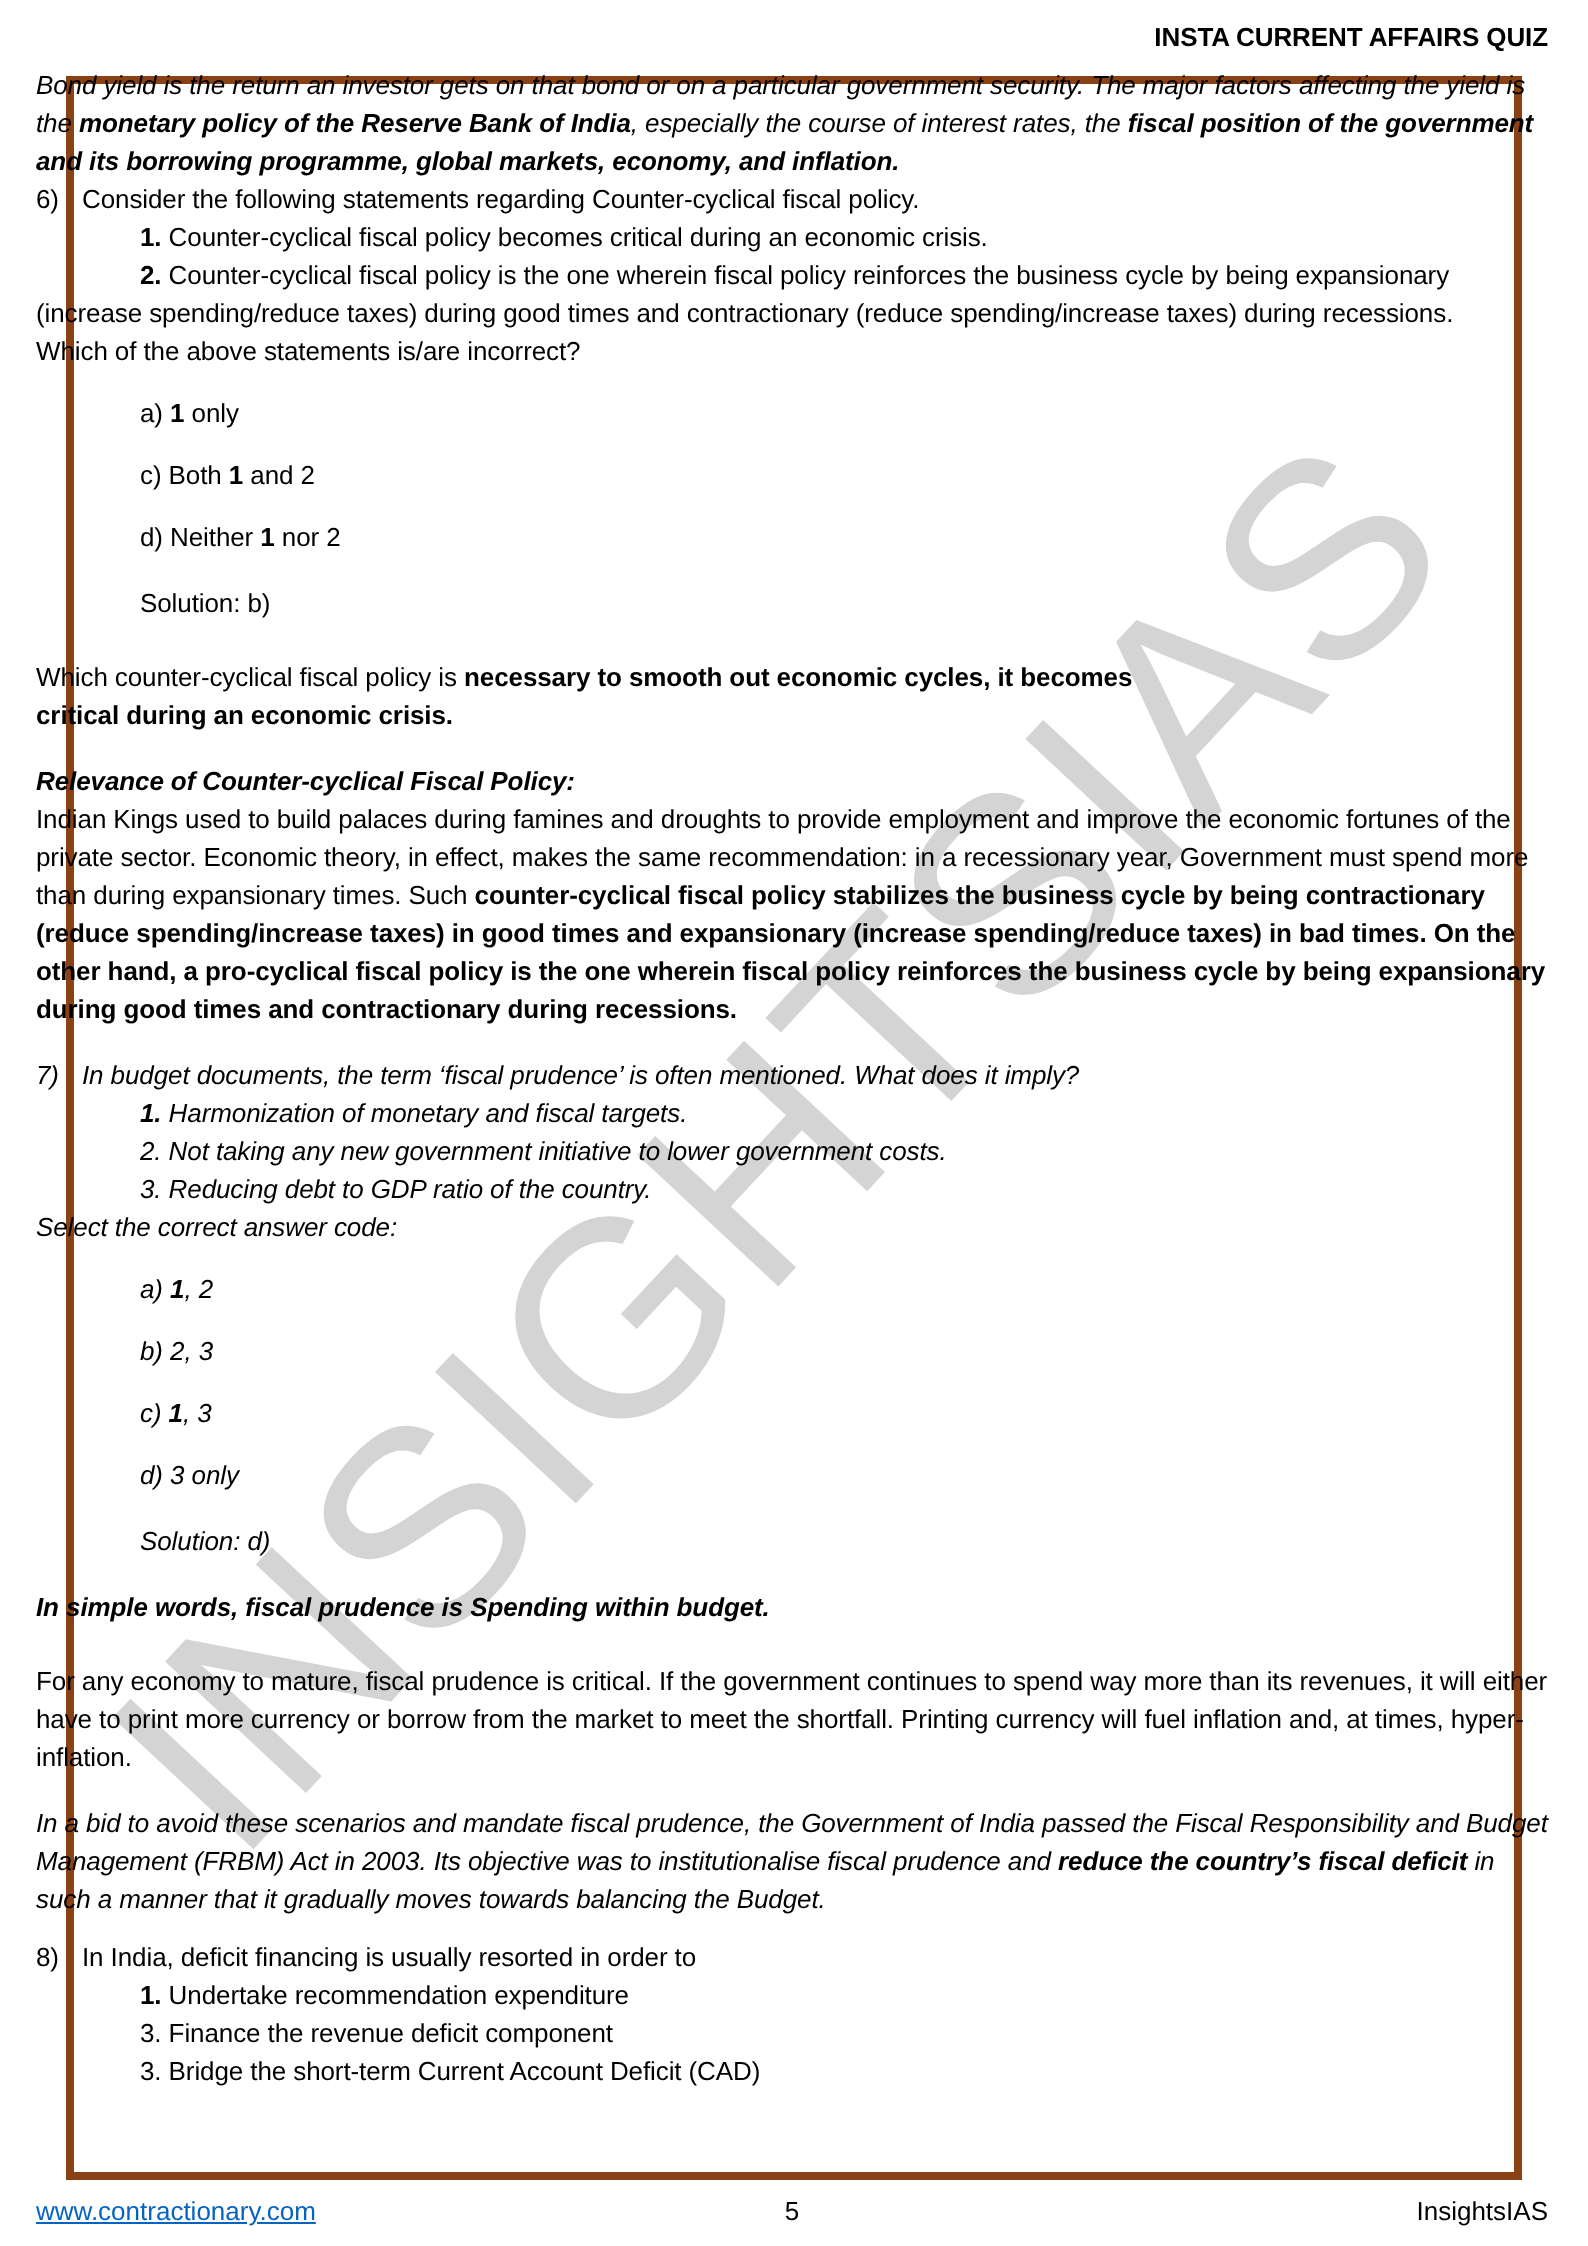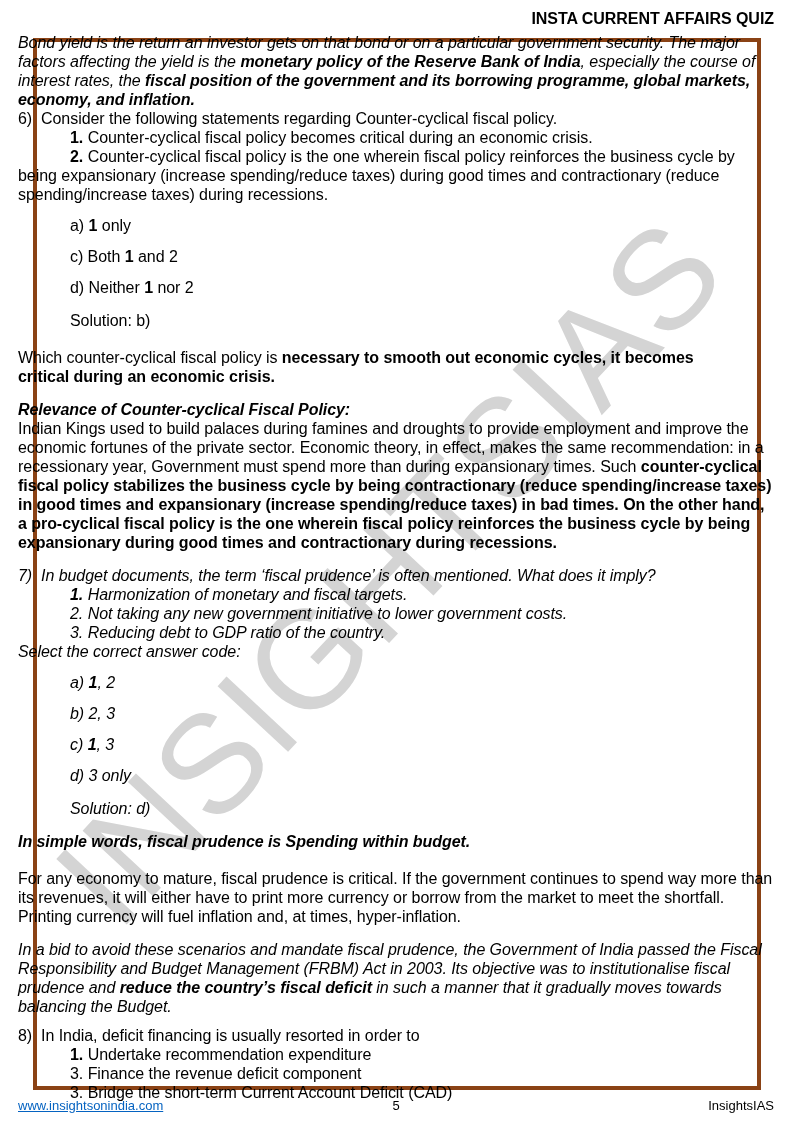--- a/index.html
+++ b/index.html
@@ -28,21 +28,21 @@
     white-space: nowrap;
     z-index: 0;
     letter-spacing: 1px;
     user-select: none;
     pointer-events: none;
   }
   .content {
     position: absolute;
     left: 18px; right: 20px; top: 9px;
     z-index: 1;
-    font-size: 16px;
+    font-size: 13px;
     line-height: 19px;
     letter-spacing: -0.05px;
   }
   .b { font-weight: 700; }
   p { margin: 0; }
   .doc-header {
     text-align: right;
     font-weight: 700;
     margin-bottom: 5px;
   }
@@ -84,20 +84,21 @@
 <div class="content">
 
   <div class="doc-header">INSTA CURRENT AFFAIRS QUIZ</div>
 
   <p class="para intro"><span>Bond yield is the return an investor gets on that bond or on a particular government security. The major factors affecting the yield is the </span><span class="b">monetary policy of the Reserve Bank of India</span><span>, especially the course of interest rates, the </span><span class="b">fiscal position of the government and its borrowing programme, global markets, economy, and inflation.</span></p>
 
   <div>
     <p class="para"><span class="qnum">6)</span><span>Consider the following statements regarding Counter-cyclical fiscal policy.</span></p>
     <p class="stmt"><span class="b">1.</span><span> Counter-cyclical fiscal policy becomes critical during an economic crisis.</span></p>
     <p class="stmt"><span class="b">2.</span><span> Counter-cyclical fiscal policy is the one wherein fiscal policy reinforces the business cycle by being expansionary (increase spending/reduce taxes) during good times and contractionary (reduce spending/increase taxes) during recessions.</span></p>
+    <p class="para">Which of the above statements is/are incorrect?</p>
     <p class="opt"><span>a) </span><span class="b">1</span><span> only</span></p>
     <p class="opt"><span>c) Both </span><span class="b">1</span><span> and 2</span></p>
     <p class="opt"><span>d) Neither </span><span class="b">1</span><span> nor 2</span></p>
     <p class="opt solution">Solution: b)</p>
   </div>
 
   <p class="para gap-lg"><span>Which counter-cyclical fiscal policy is </span><span class="b">necessary to smooth out economic cycles, it becomes</span><br><span class="b">critical during an economic crisis.</span></p>
 
   <p class="para b gap-md">Relevance of Counter-cyclical Fiscal Policy:</p>
   <p class="para"><span>Indian Kings used to build palaces during famines and droughts to provide employment and improve the economic fortunes of the private sector. Economic theory, in effect, makes the same recommendation: in a recessionary year, Government must spend more than during expansionary times. Such </span><span class="b">counter-cyclical fiscal policy stabilizes the business cycle by being contractionary (reduce spending/increase taxes) in good times and expansionary (increase spending/reduce taxes) in bad times. On the other hand, a pro-cyclical fiscal policy is the one wherein fiscal policy reinforces the business cycle by being expansionary during good times and contractionary during recessions.</span></p>
@@ -124,16 +125,16 @@
   <div class="gap-sm">
     <p class="para"><span class="qnum">8)</span><span>In India, deficit financing is usually resorted in order to</span></p>
     <p class="stmt"><span class="b">1.</span><span> Undertake recommendation expenditure</span></p>
     <p class="stmt"><span>3. Finance the revenue deficit component</span></p>
     <p class="stmt"><span>3. Bridge the short-term Current Account Deficit (CAD)</span></p>
   </div>
 
 </div>
 
 <div class="footer">
-  <a class="site">www.insightsonindia.com</a>
+  <a class="site">www.contractionary.com</a>
   <span class="pageno">5</span>
   <span class="brand">InsightsIAS</span>
 </div>
 
 </body></html>

